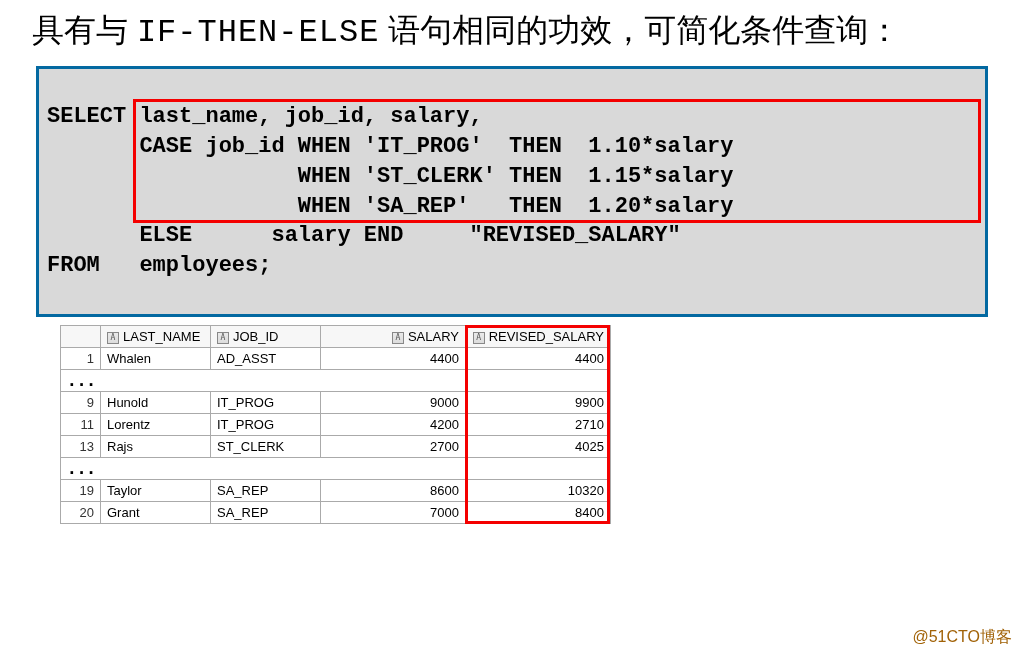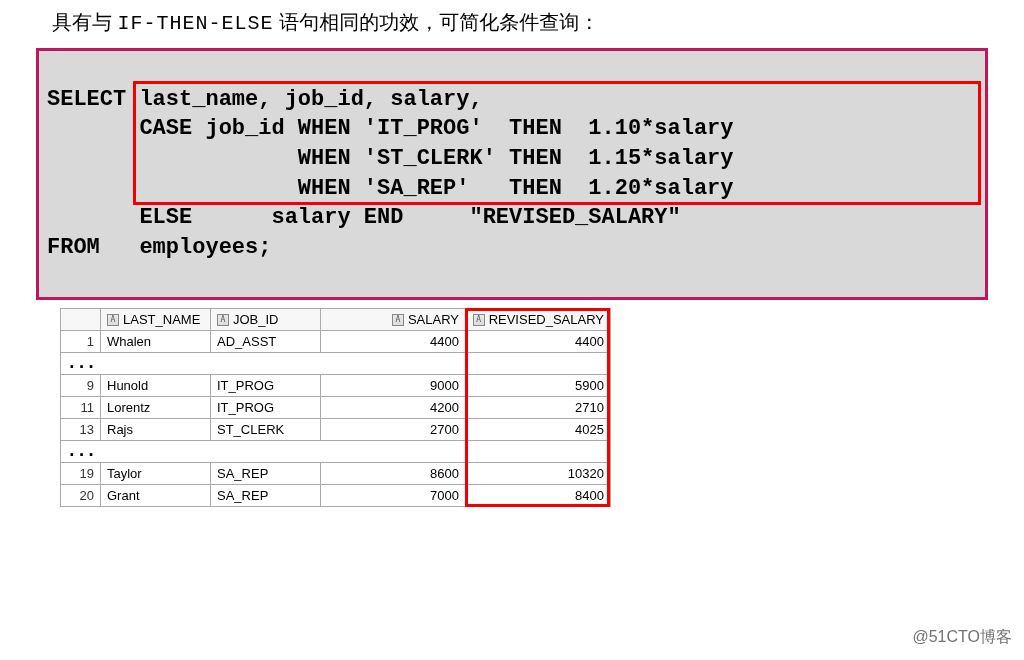--- a/index.html
+++ b/index.html
@@ -1,31 +1,31 @@
 <!DOCTYPE html>
 <html><head>
   <meta charset="utf-8">
   <style>
     * { margin: 0; padding: 0; box-sizing: border-box; }
     body { font-family: sans-serif; background: #fff; width: 1024px; height: 660px; position: relative; }
-    .intro { font-size: 20px; padding: 8px 52px; font-family: "Microsoft YaHei", sans-serif; line-height: 1.4; }
+    .intro { font-size: 32px; padding: 8px 32px; font-family: "Microsoft YaHei", sans-serif; line-height: 1.4; }
     .mono-inline { font-family: "Courier New", monospace; letter-spacing: 1px; }
-    .sql-box { margin: 2px 36px 8px 36px; border: 3px solid #be185d; background: #d9d9d9; font-family: "Courier New", monospace; font-size: 22px; font-weight: bold; padding: 4px 8px 4px 8px; white-space: pre; line-height: 1.35; position: relative; }
+    .sql-box { margin: 2px 36px 8px 36px; border: 3px solid #0369a1; background: #d9d9d9; font-family: "Courier New", monospace; font-size: 22px; font-weight: bold; padding: 4px 8px 4px 8px; white-space: pre; line-height: 1.35; position: relative; }
     .sql-box .redbox { position: absolute; border: 3px solid #f40000; pointer-events: none; }
     .result-wrap { margin-left: 60px; position: relative; width: 550px; }
     .result-wrap .redcol { position: absolute; top: 0; left: 405px; height: 100%; width: 145px; border: 3px solid #f40000; pointer-events: none; z-index: 5; }
     table.res { border-collapse: collapse; width: 550px; font-family: Tahoma, Verdana, sans-serif; font-size: 13px; background: #fff; table-layout: fixed; }
     table.res th, table.res td { border: 1px solid #aaa; padding: 2px 6px; height: 22px; white-space: nowrap; overflow: hidden; }
     table.res thead th { background: #f7f7f7; font-weight: normal; }
     .rownum { text-align: right; color: #333; }
     .num { text-align: right; }
     .strcell { text-align: left; }
     .dots-row td { font-weight: bold; background: #fff; font-family: monospace; font-size: 16px; padding: 0 4px; height: 16px; line-height: 12px; }
     .th-icon { display: inline-block; width: 12px; height: 12px; vertical-align: middle; margin-right: 4px; background: linear-gradient(#eaeaea,#dcdcdc); border: 1px solid #888; font-size: 8px; line-height: 10px; text-align: center; font-family: monospace; color: #555; }
-    .watermark { position: absolute; right: 12px; bottom: 12px; color: #737373; font-size: 16px; font-family: "Microsoft YaHei", sans-serif; }
+    .watermark { position: absolute; right: 12px; bottom: 12px; color: #a16207; font-size: 16px; font-family: "Microsoft YaHei", sans-serif; }
     col.c0 { width: 40px; }
     col.c1 { width: 110px; }
     col.c2 { width: 110px; }
     col.c3 { width: 145px; }
     col.c4 { width: 145px; }
   </style>
 </head>
 <body>
 
 <div class="intro">
@@ -72,21 +72,21 @@
           <td class="num">4400</td>
         </tr>
         <tr class="dots-row">
           <td colspan="5">...</td>
         </tr>
         <tr>
           <td class="rownum">9</td>
           <td class="strcell">Hunold</td>
           <td class="strcell">IT_PROG</td>
           <td class="num">9000</td>
-          <td class="num">5900</td>
+          <td class="num">9900</td>
         </tr>
         <tr>
           <td class="rownum">11</td>
           <td class="strcell">Lorentz</td>
           <td class="strcell">IT_PROG</td>
           <td class="num">4200</td>
           <td class="num">2710</td>
         </tr>
         <tr>
           <td class="rownum">13</td>

